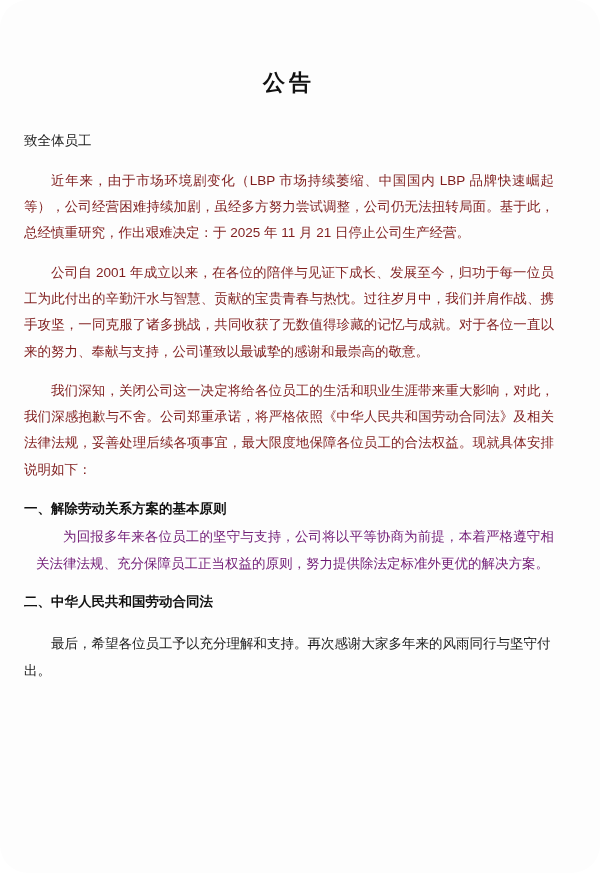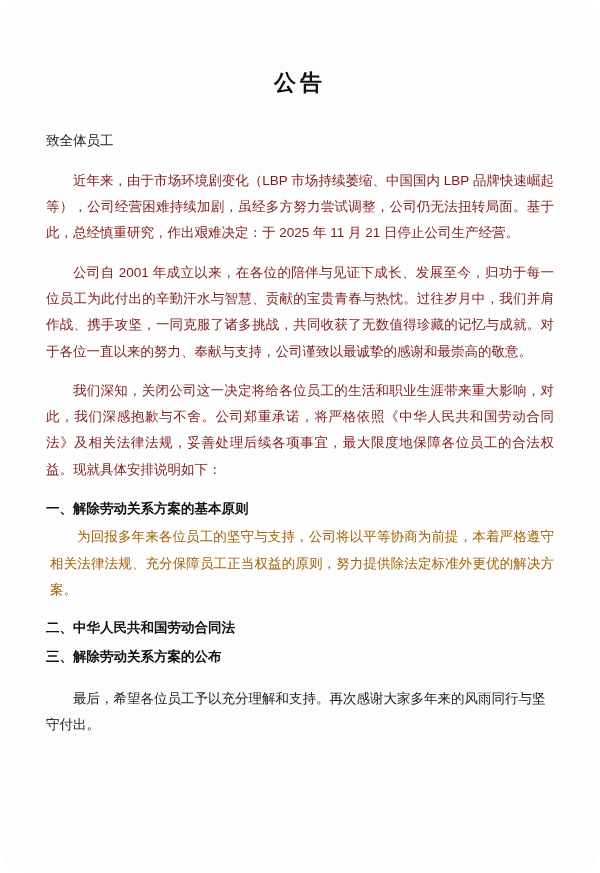--- a/index.html
+++ b/index.html
@@ -13,21 +13,21 @@
     font-family: "Liberation Sans", sans-serif;
     color: #1a1a1a;
     overflow: hidden;
   }
   .page {
     position: relative;
     width: 600px;
     height: 873px;
     background: #fdfdfd;
     box-sizing: border-box;
-    padding: 54px 46px 20px 46px;
+    padding: 54px 46px 20px 24px;
     border-radius: 28px;
   }
   .doc-title {
     text-align: center;
     font-size: 22px;
     font-weight: bold;
     letter-spacing: 4px;
     color: #111;
     margin: 14px 0 30px 0;
   }
@@ -53,23 +53,23 @@
     margin: 0 0 2px 0;
     text-indent: 0;
     color: #111;
     font-family: Liberation Serif, serif;
   }
   p.section-body {
     font-size: 13.5px;
     line-height: 1.95;
     text-align: justify;
     text-justify: inter-ideograph;
-    margin: 0 0 12px 4px;
+    margin: 0 0 12px 12px;
     text-indent: 2em;
-    color: #a16207;
+    color: #701a75;
   }
   p.closing {
     font-size: 13.5px;
     line-height: 1.95;
     margin: 16px 0 0 0;
     text-indent: 2em;
     color: #1a1a1a;
   }
 </style>
 </head>
@@ -83,17 +83,16 @@
 
   <p class="body-text">近年来，由于市场环境剧变化（LBP 市场持续萎缩、中国国内 LBP 品牌快速崛起等），公司经营困难持续加剧，虽经多方努力尝试调整，公司仍无法扭转局面。基于此，总经慎重研究，作出艰难决定：于 2025 年 11 月 21 日停止公司生产经营。</p>
   <p class="body-text">公司自 2001 年成立以来，在各位的陪伴与见证下成长、发展至今，归功于每一位员工为此付出的辛勤汗水与智慧、贡献的宝贵青春与热忱。过往岁月中，我们并肩作战、携手攻坚，一同克服了诸多挑战，共同收获了无数值得珍藏的记忆与成就。对于各位一直以来的努力、奉献与支持，公司谨致以最诚挚的感谢和最崇高的敬意。</p>
   <p class="body-text">我们深知，关闭公司这一决定将给各位员工的生活和职业生涯带来重大影响，对此，我们深感抱歉与不舍。公司郑重承诺，将严格依照《中华人民共和国劳动合同法》及相关法律法规，妥善处理后续各项事宜，最大限度地保障各位员工的合法权益。现就具体安排说明如下：</p>
 
   <p class="section-head">一、解除劳动关系方案的基本原则</p>
   <p class="section-body">为回报多年来各位员工的坚守与支持，公司将以平等协商为前提，本着严格遵守相关法律法规、充分保障员工正当权益的原则，努力提供除法定标准外更优的解决方案。</p>
 
   <p class="section-head">二、中华人民共和国劳动合同法</p>
 
-  <p class="section-head">三、解除劳动关系方案的公布</p>
 
   <p class="closing">最后，希望各位员工予以充分理解和支持。再次感谢大家多年来的风雨同行与坚守付出。</p>
 
 </div>
 
 </body></html>

